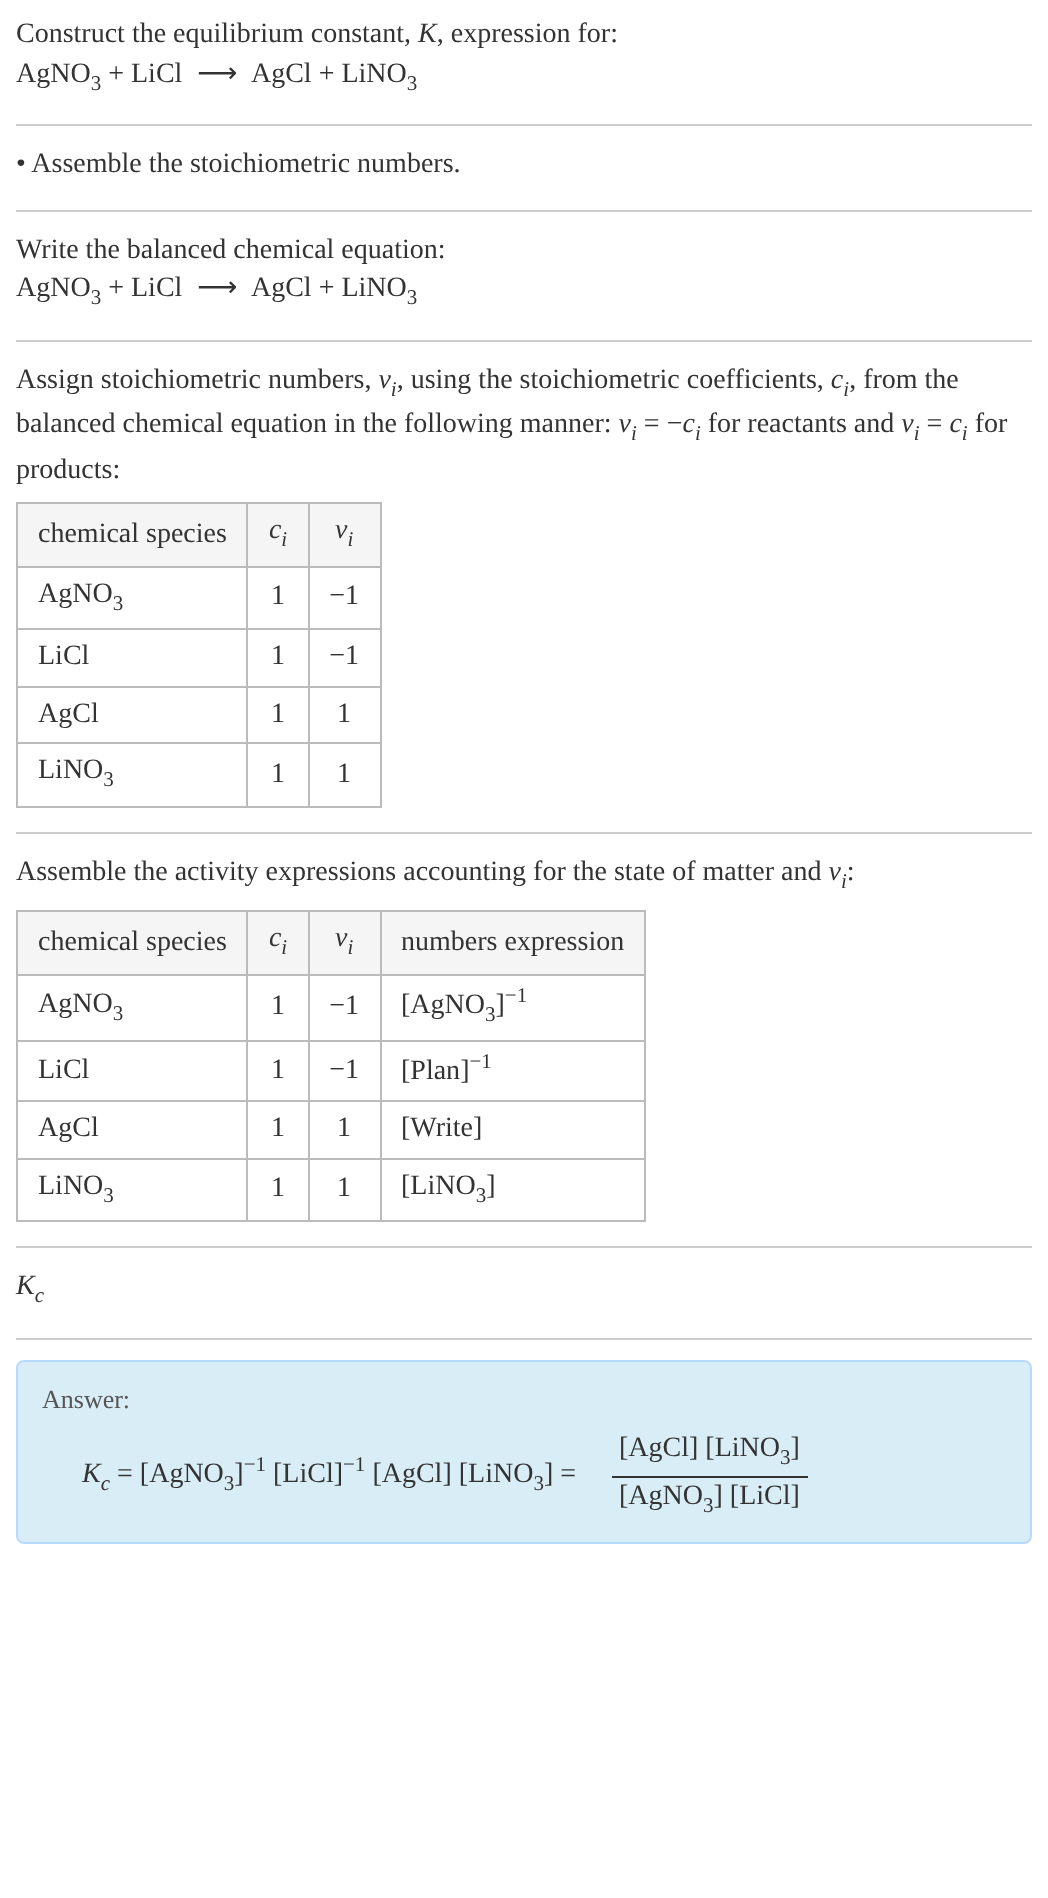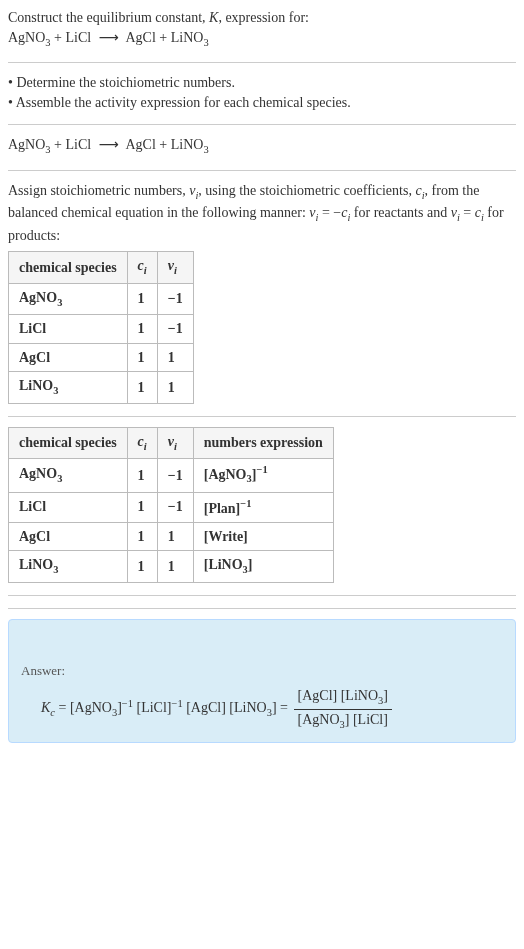--- a/index.html
+++ b/index.html
@@ -25,43 +25,42 @@
     .sup { font-size: 0.75em; vertical-align: super; }
     .arrow { padding: 0 4px; }
     table {
       border-collapse: collapse;
       margin-top: 6px;
     }
     th, td {
       border: 1px solid #bbb;
       padding: 4px 10px;
       text-align: left;
-      font-weight: bold;
+      font-weight: normal;
       margin-left: 20px;
     }
     th { background: #f5f5f5; }
-    .center { }
+    .center { text-align: center; }
     .answer-box {
       background: #d9edf7;
       border: 1px solid #b8daff;
       border-radius: 4px;
       padding: 10px 12px;
       margin-top: 6px;
     }
     .answer-label {
       font-size: 13px;
       color: #555;
       margin-bottom: 6px;
-      margin-top: 32px;
     }
     .frac {
       display: inline-block;
       vertical-align: middle;
       text-align: center;
-      margin: 0 2px;
+      margin: 0 14px;
     }
     .frac .num {
       display: block;
       border-bottom: 1px solid #333;
       padding: 0 4px;
     }
     .frac .den {
       display: block;
       padding: 0 4px;
     }
@@ -84,28 +83,28 @@
     <span><span>AgNO</span><span class="sub">3</span></span><span> + </span><span>LiCl</span>
     <span class="arrow">⟶</span>
     <span>AgCl</span><span> + </span><span><span>LiNO</span><span class="sub">3</span></span>
   </div>
 </div>
 
 <hr class="hr">
 
 <div class="section">
   <ul class="plan-list">
-    <li>Determine the stoichiometric numbers.</li>
-    <li>Assemble the activity expression for each chemical species.</li>
+    <li>Assemble the stoichiometric numbers.</li>
   </ul>
 </div>
 
 <hr class="hr">
 
 <div class="section">
+  <div>Write the balanced chemical equation:</div>
   <div>
     <span><span>AgNO</span><span class="sub">3</span></span><span> + </span><span>LiCl</span>
     <span class="arrow">⟶</span>
     <span>AgCl</span><span> + </span><span><span>LiNO</span><span class="sub">3</span></span>
   </div>
 </div>
 
 <hr class="hr">
 
 <div class="section">
@@ -139,20 +138,23 @@
       <td class="center">1</td>
       <td class="center">1</td>
     </tr>
   </tbody>
     </table>
 </div>
 
 <hr class="hr">
 
 <div class="section">
+  <div>
+    <span>Assemble the activity expressions accounting for the state of matter and </span><span class="italic">ν</span><span class="italic sub">i</span><span>:</span>
+  </div>
   <table>
     <tbody>
         <tr>
       <th>chemical species</th>
       <th class="center"><span class="italic">c</span><span class="italic sub">i</span></th>
       <th class="center"><span class="italic">ν</span><span class="italic sub">i</span></th>
       <th>numbers expression</th>
     </tr>
     <tr>
       <td><span>AgNO</span><span class="sub">3</span></td>
@@ -178,20 +180,21 @@
       <td class="center">1</td>
       <td><span>[LiNO</span><span class="sub">3</span><span>]</span></td>
     </tr>
   </tbody>
     </table>
 </div>
 
 <hr class="hr">
 
 <div class="section">
+  <div><span class="italic">K</span><span class="italic sub">c</span></div>
 </div>
 
 <hr class="hr">
 
 <div class="section">
   <div class="answer-box">
     <div class="answer-label">Answer:</div>
     <div class="kc-line">
       <span class="italic">K</span><span class="italic sub">c</span><span> = </span><span>[AgNO</span><span class="sub">3</span><span>]</span><span class="sup">−1</span><span> </span><span>[LiCl]</span><span class="sup">−1</span><span> </span><span>[AgCl]</span><span> </span><span>[LiNO</span><span class="sub">3</span><span>]</span><span> = </span><span class="frac"><span class="num"><span>[AgCl] [LiNO</span><span class="sub">3</span><span>]</span></span><span class="den"><span>[AgNO</span><span class="sub">3</span><span>] [LiCl]</span></span></span>
     </div>

